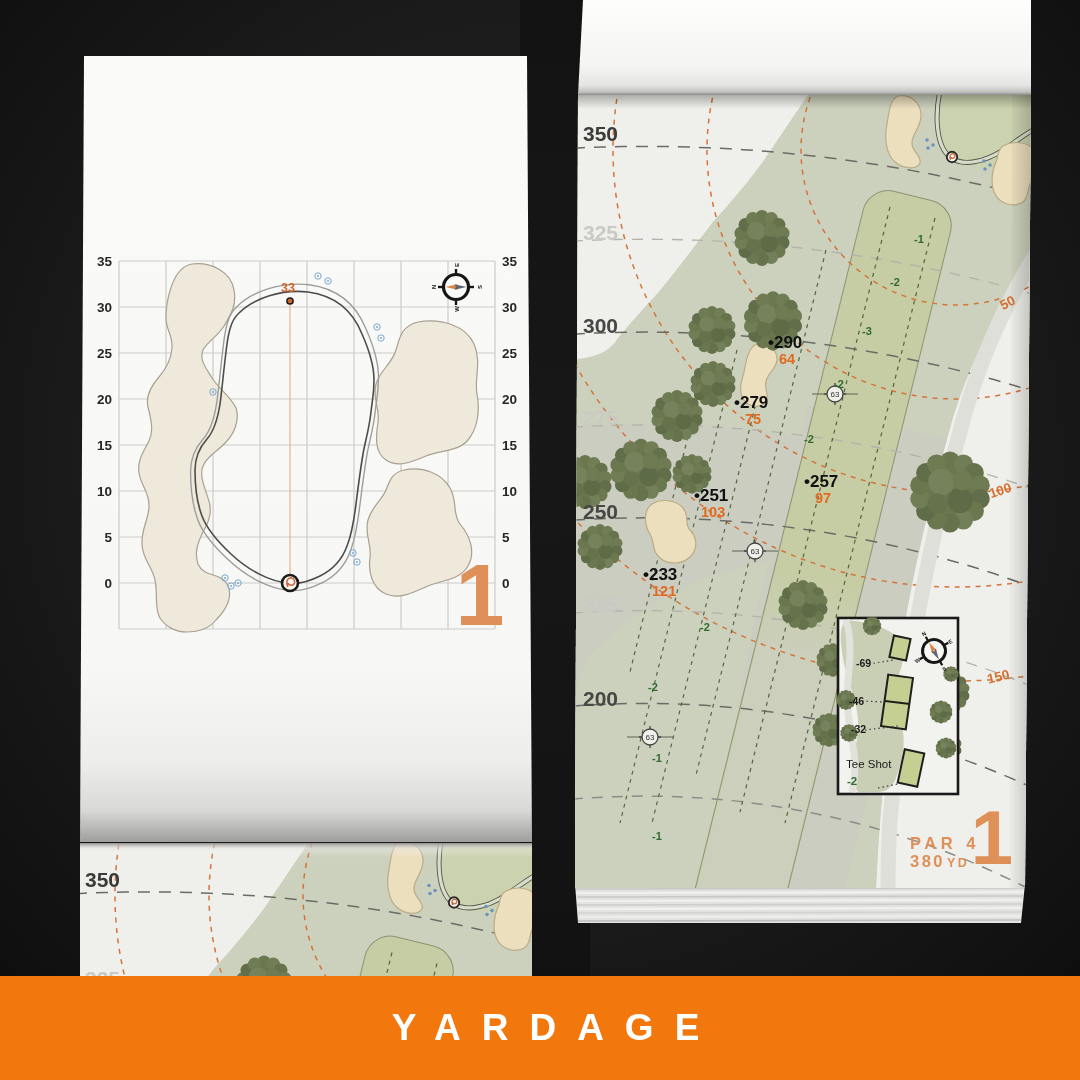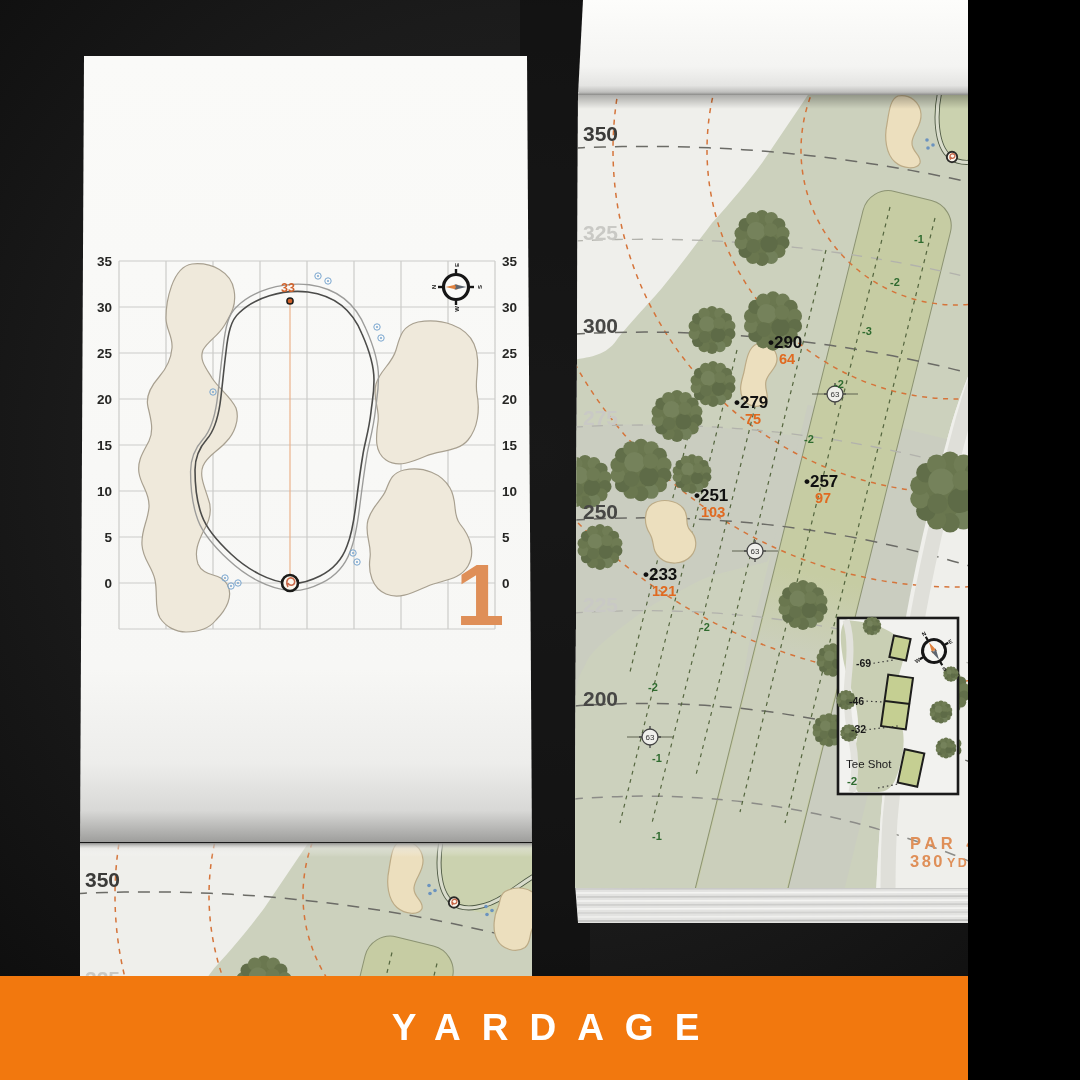--- a/index.html
+++ b/index.html
@@ -1,16 +1,16 @@
 <!DOCTYPE html>
 <html><head>
 <meta charset="utf-8">
 <style>
   html,body{margin:0;padding:0;background:#000;}
-  #stage{position:relative;width:968px;height:1080px;overflow:hidden;font-family:"Liberation Sans",sans-serif;}
+  #stage{position:relative;width:1080px;height:1080px;overflow:hidden;font-family:"Liberation Sans",sans-serif;}
   svg{display:block;}
   text{font-family:"Liberation Sans",sans-serif;}
 </style>
 </head>
 <body>
 <div id="stage">
 <svg width="1080" height="1080" viewBox="0 0 1080 1080">
 <defs>
   <radialGradient id="bgv" cx="50%" cy="42%" r="75%">
     <stop offset="0%" stop-color="#262626"></stop>

